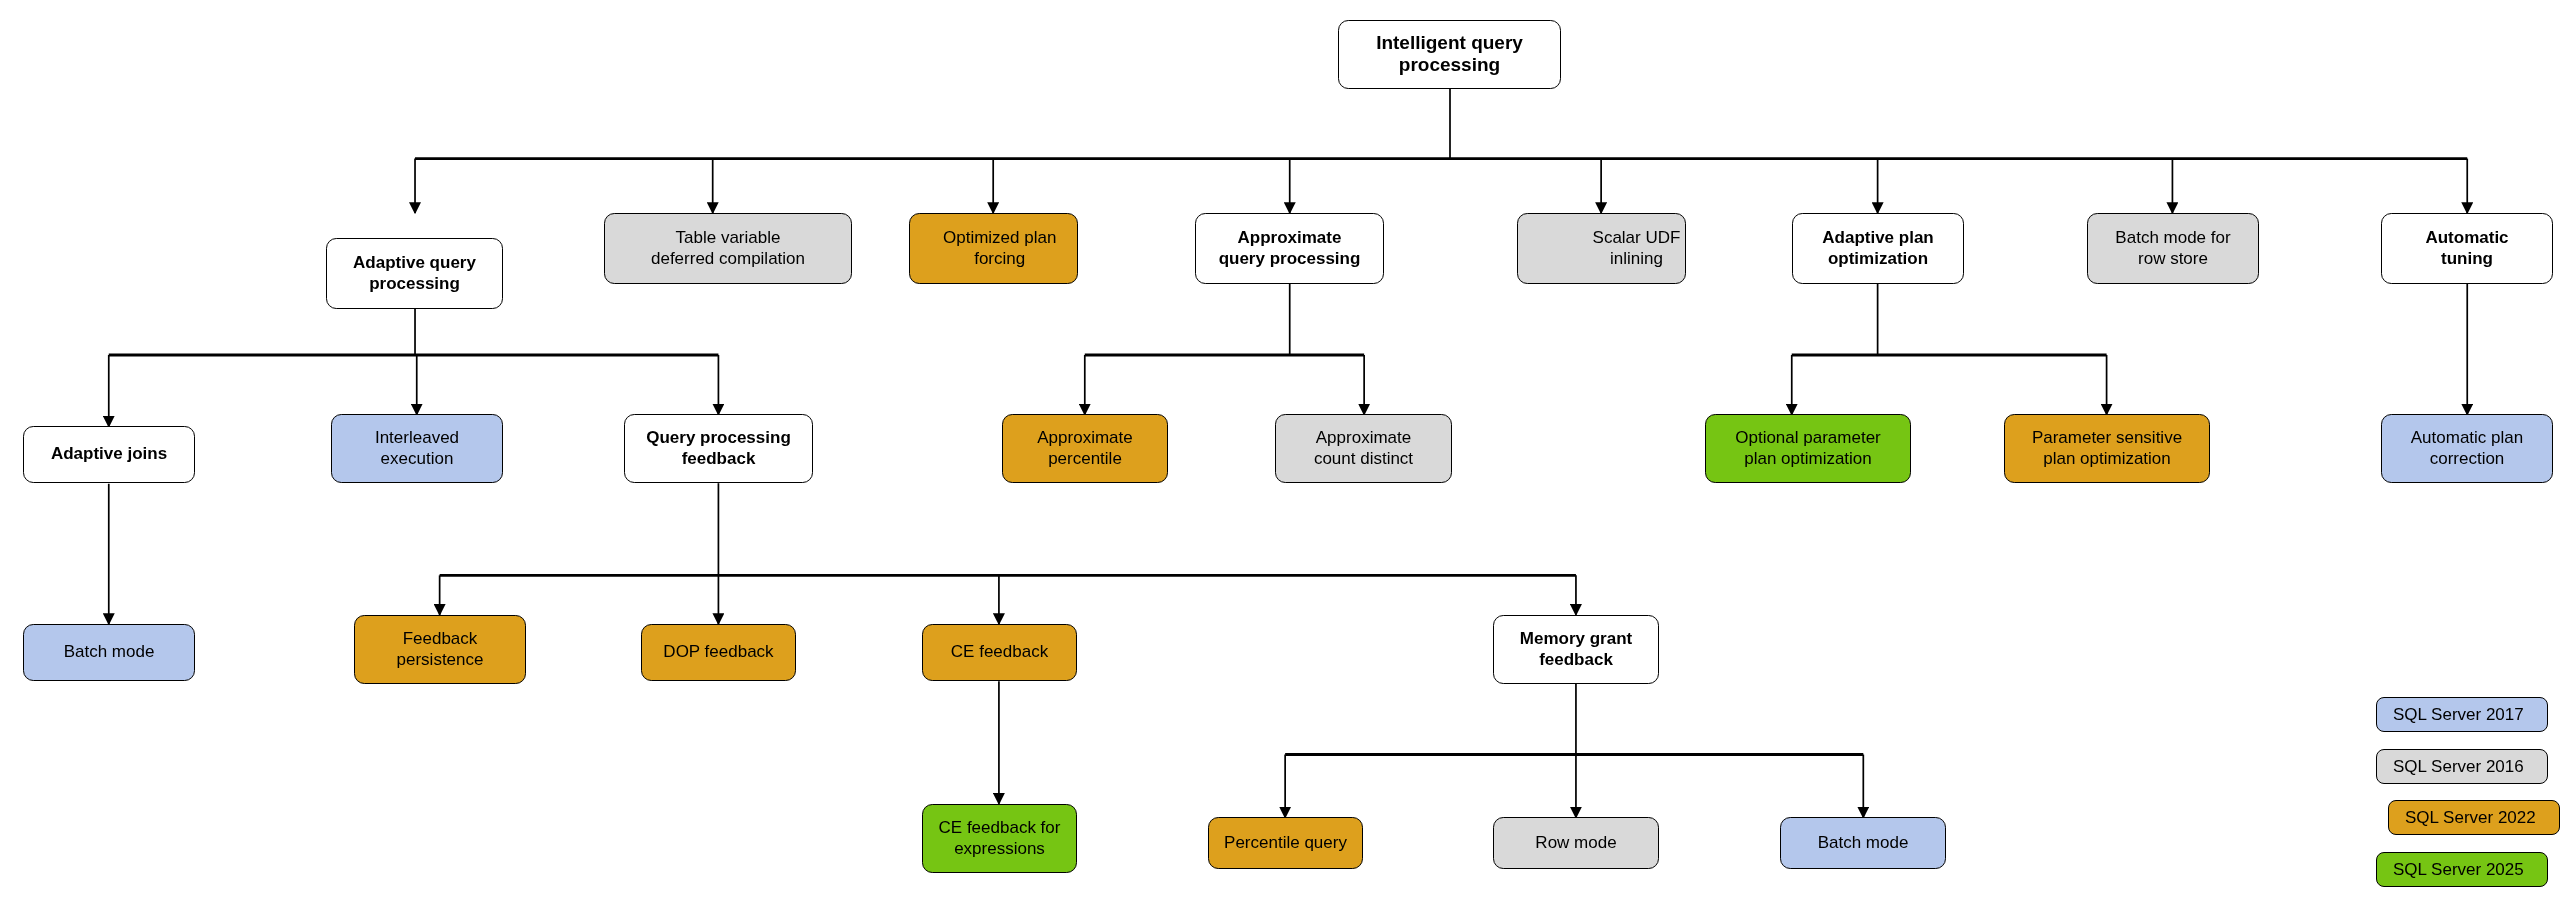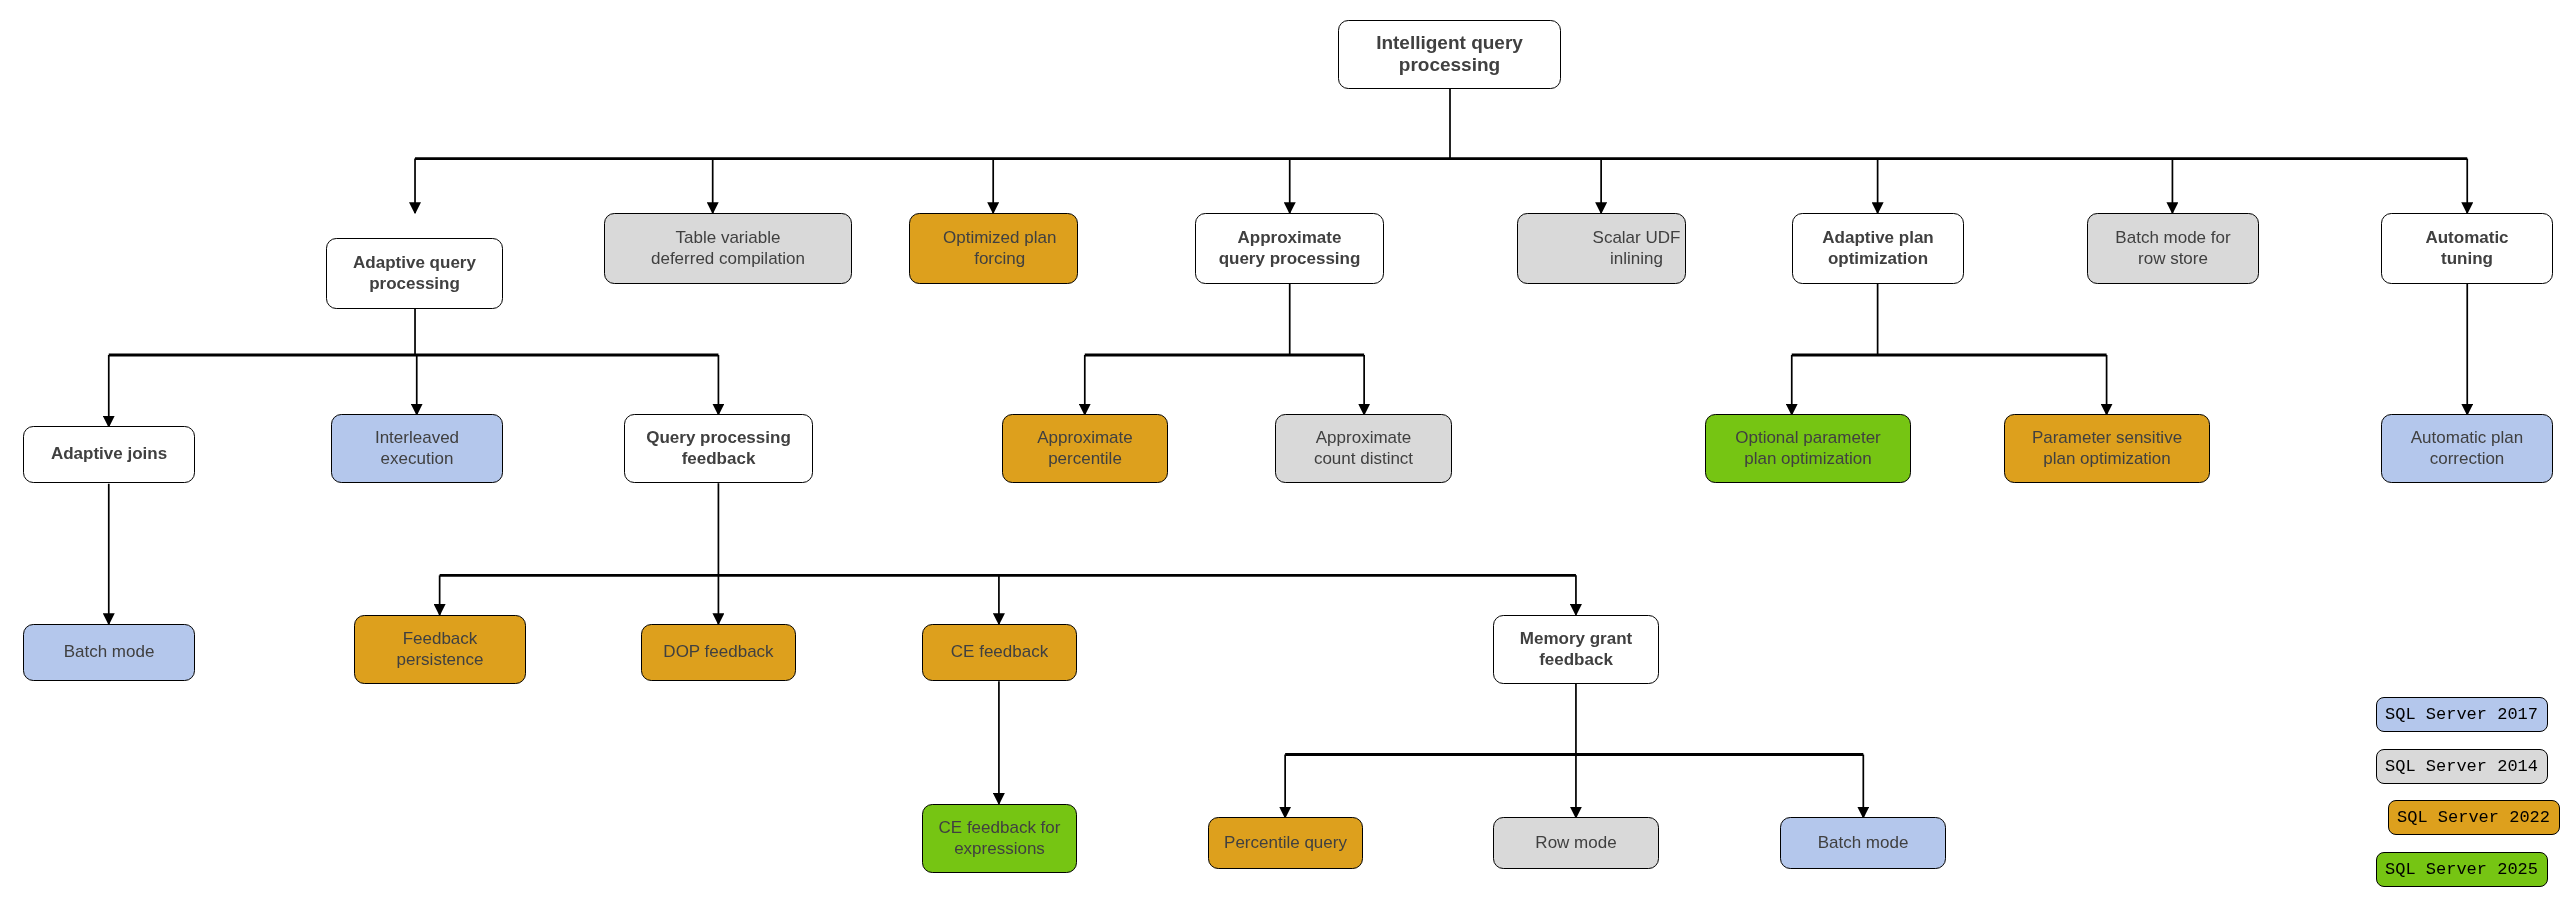--- a/index.html
+++ b/index.html
@@ -28,21 +28,21 @@
   .node {
     position: absolute;
     box-sizing: border-box;
     border: 1.7px solid #000000;
     border-radius: 10.3px;
     display: flex;
     align-items: center;
     justify-content: center;
     text-align: center;
     line-height: 1.18;
-    color: #404040;
+    color: #000000;
     padding: 2.3px 4.6px;
     z-index: 5;
   }
   .node .label {
     display: block;
     white-space: pre-line;
   }
   .fill-white  { background: #ffffff; }
   .fill-gray   { background: #d9d9d9; }
   .fill-gold   { background: #dda01d; }
@@ -56,25 +56,24 @@
     z-index: 6;
   }
   .legend-item {
     position: absolute;
     box-sizing: border-box;
     border: 1.7px solid #000000;
     border-radius: 8px;
     display: flex;
     align-items: center;
     justify-content: flex-start;
-    padding-left: 8px;
+    padding-left: 16px;
     font-size: 17px;
     color: #000000;
     white-space: nowrap;
-    font-family: Liberation Mono, monospace;
   }
 </style>
 </head>
 <body>
 
 <div id="canvas">
   <svg id="edge-layer" viewBox="0 0 4500 1600" xmlns="http://www.w3.org/2000/svg">
       <defs>
         <marker id="arrow" viewBox="0 0 10 10" refX="9" refY="5" markerWidth="7" markerHeight="7" orient="auto-start-reverse">
           <path d="M 0 0 L 10 5 L 0 10 z" fill="#000000"></path>
@@ -212,18 +211,18 @@
       </div>
       <div class="node fill-gray regular" style="left: 1493px; top: 817px; width: 166px; height: 52px; font-size: 17px;">
         <span class="label">Row mode</span>
       </div>
       <div class="node fill-blue regular" style="left: 1780px; top: 817px; width: 166px; height: 52px; font-size: 17px;">
         <span class="label">Batch mode</span>
       </div>
     </div>
   <div class="legend" id="legend-root">
       <div class="legend-item fill-blue" style="left: 2376px; top: 697px; width: 172px; height: 35px;">SQL Server 2017</div>
-      <div class="legend-item fill-gray" style="left: 2376px; top: 749px; width: 172px; height: 35px;">SQL Server 2014</div>
+      <div class="legend-item fill-gray" style="left: 2376px; top: 749px; width: 172px; height: 35px;">SQL Server 2016</div>
       <div class="legend-item fill-gold" style="left: 2376px; top: 800px; width: 172px; height: 35px; margin-left: 12px;">SQL Server 2022</div>
       <div class="legend-item fill-green" style="left: 2376px; top: 852px; width: 172px; height: 35px;">SQL Server 2025</div>
     </div>
 </div>
 
 
 </body></html>

